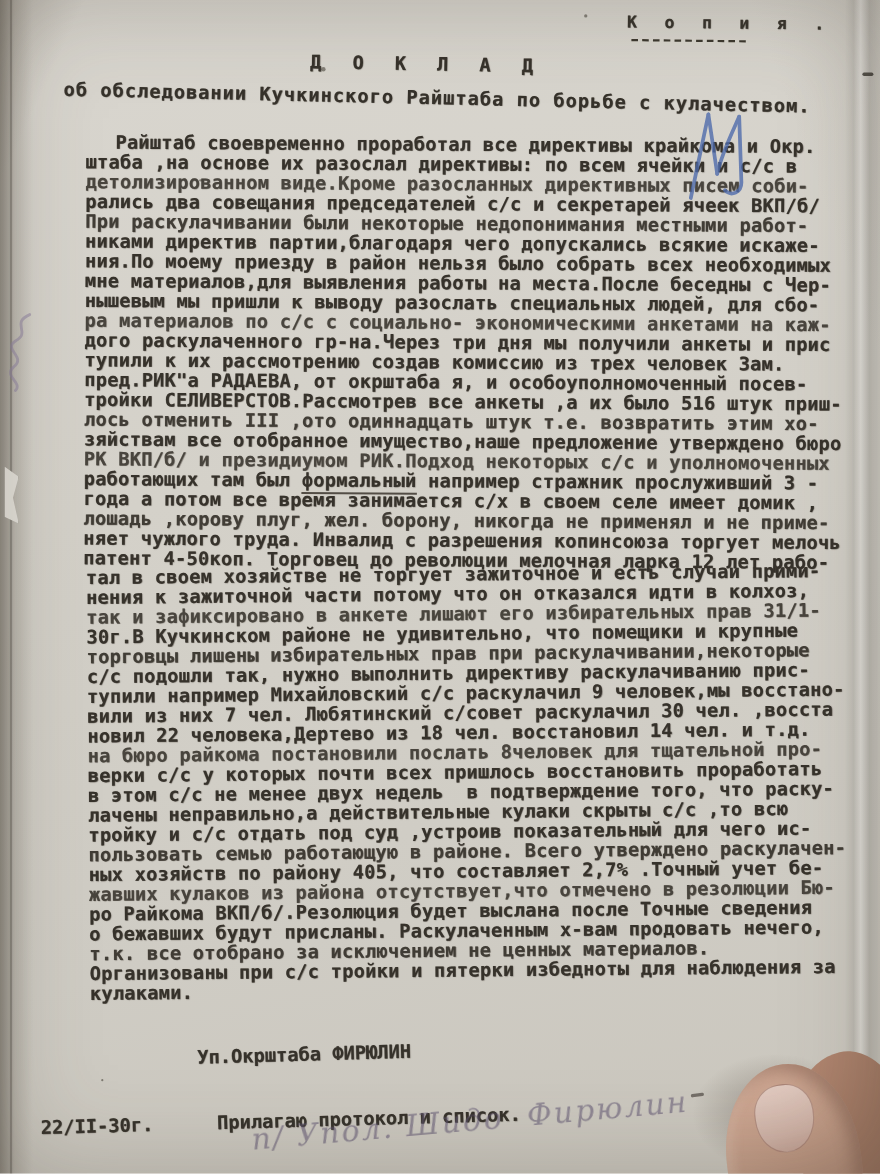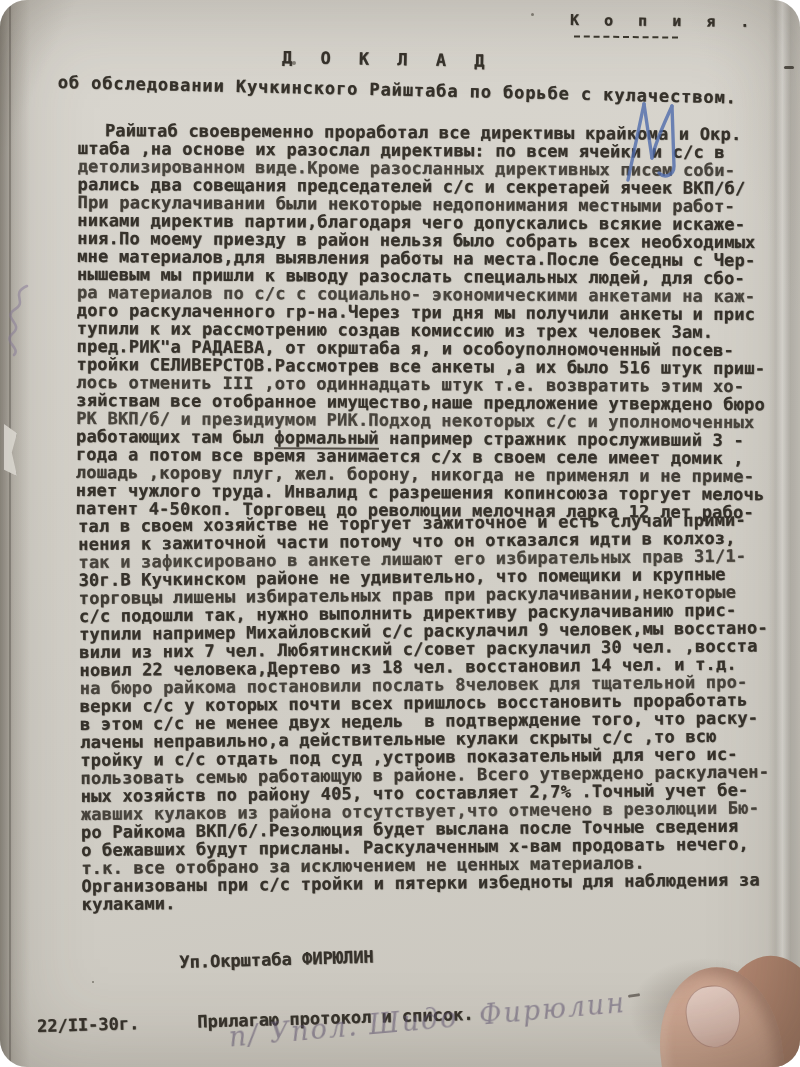--- a/index.html
+++ b/index.html
@@ -4,21 +4,20 @@
 <style>
   html,body{margin:0;padding:0;}
   #stage{
     position:relative;width:800px;height:1067px;overflow:hidden;
     background:
       linear-gradient(115deg, rgba(120,112,100,.28) 0%, rgba(120,112,100,0) 6%),
       linear-gradient(250deg, rgba(150,143,132,.18) 0%, rgba(150,143,132,0) 10%),
       linear-gradient(170deg,#d9d6cf 0%,#d4d1c9 40%,#cfccc4 75%,#c9c5bc 100%);
     font-family:"DejaVu Sans Mono","Liberation Mono",monospace;
     color:#36322b;
-    border-radius:27px;
   }
   #vignette{position:absolute;inset:0;box-shadow:inset 0 0 90px rgba(70,62,52,.28);pointer-events:none;}
   
   #left-edge{position:absolute;left:0;top:0;width:30px;height:1067px;
     background:linear-gradient(90deg,rgba(90,84,74,.55),rgba(120,113,102,.25) 45%,rgba(120,113,102,0));}
   #left-crease{position:absolute;left:9px;top:0;width:2px;height:1067px;background:rgba(70,64,56,.35);}
   #paper-tear{position:absolute;left:4px;top:424px;width:13px;height:52px;background:#e6e3dc;
     clip-path:polygon(0 0,100% 18%,60% 55%,100% 100%,0 88%);box-shadow:1px 1px 2px rgba(60,54,46,.5);}
   
   #right-fold{position:absolute;left:768px;top:0;width:32px;height:1067px;

